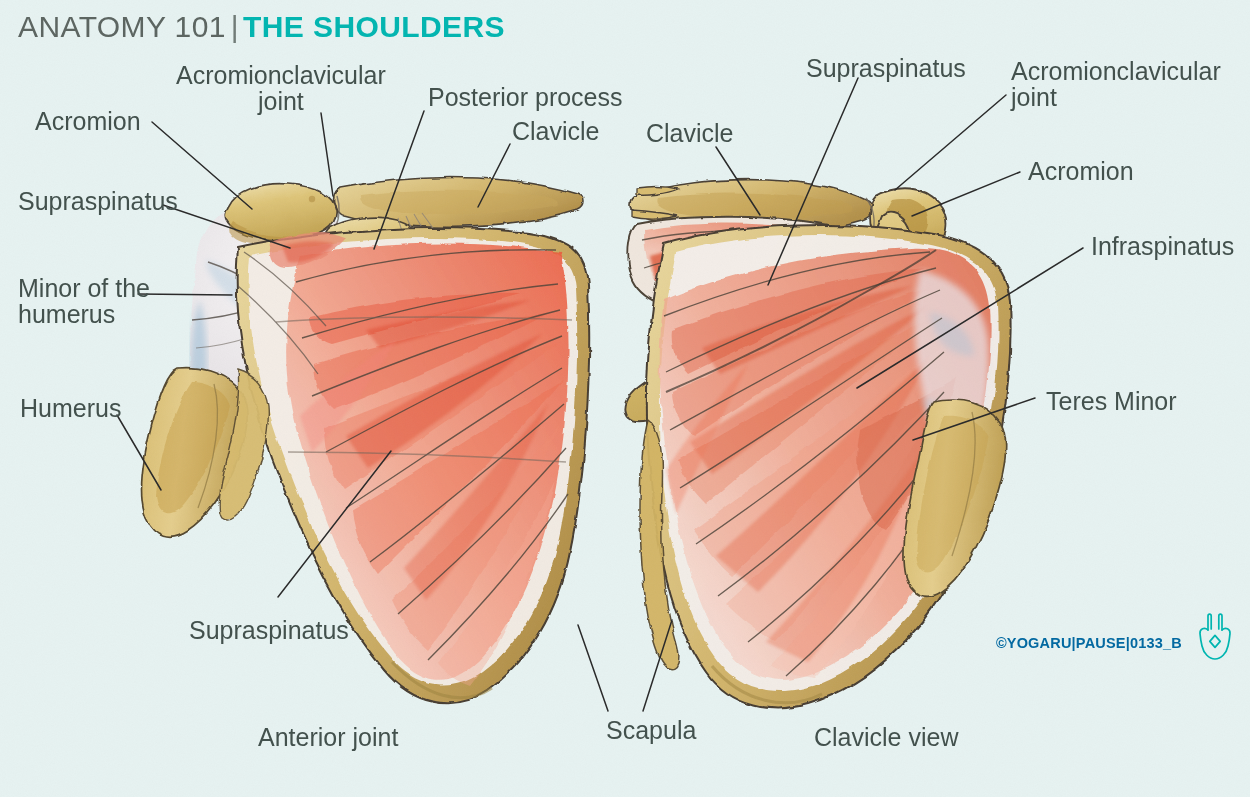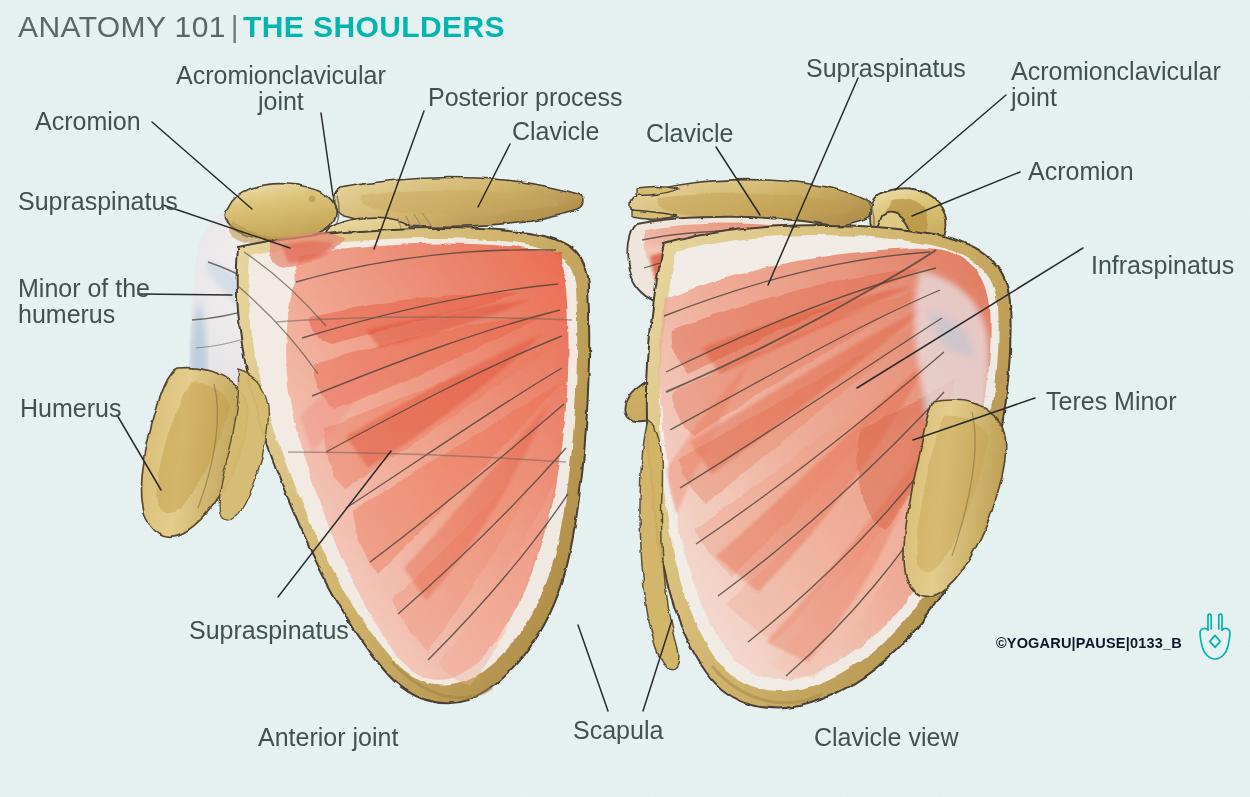--- a/index.html
+++ b/index.html
@@ -20,21 +20,21 @@
 
   
   .lbl{
     position:absolute;color:#43514d;font-size:25px;line-height:26px;
     font-weight:400;white-space:pre-line;
   }
   .lbl.ctr{text-align:center;}
 
   
   #credit{
-    position:absolute;right:68px;bottom:20px;color:#0f172a;
+    position:absolute;right:68px;bottom:20px;color:#0369a1;
     font-size:14.5px;font-weight:700;letter-spacing:.2px;white-space:nowrap;
   }
   #hamsa{position:absolute;right:12px;bottom:8px;width:46px;height:52px;}
 
   
   #art{position:absolute;left:0;top:0;width:1250px;height:797px;}
   #leaders{position:absolute;left:0;top:0;width:1250px;height:797px;pointer-events:none;}
 </style>
 </head>
 <body>
@@ -401,27 +401,27 @@
       <div class="lbl" style="left: 35px; top: 108px;">Acromion</div>
       <div class="lbl ctr" style="left: 176px; top: 62px;">Acromionclavicular
 joint</div>
       <div class="lbl" style="left: 428px; top: 84px;">Posterior process</div>
       <div class="lbl" style="left: 512px; top: 118px;">Clavicle</div>
       <div class="lbl" style="left: 18px; top: 188px;">Supraspinatus</div>
       <div class="lbl" style="left: 18px; top: 275px;">Minor of the
 humerus</div>
       <div class="lbl" style="left: 20px; top: 395px;">Humerus</div>
       <div class="lbl" style="left: 189px; top: 617px;">Supraspinatus</div>
-      <div class="lbl" style="left: 573px; top: 717px;">Scapula</div>
+      <div class="lbl" style="left: 606px; top: 717px;">Scapula</div>
       <div class="lbl" style="left: 806px; top: 55px;">Supraspinatus</div>
       <div class="lbl" style="left: 646px; top: 120px;">Clavicle</div>
       <div class="lbl" style="left: 1011px; top: 58px;">Acromionclavicular
 joint</div>
       <div class="lbl" style="left: 1028px; top: 158px;">Acromion</div>
-      <div class="lbl" style="left: 1091px; top: 233px; margin-top: 19px;">Infraspinatus</div>
+      <div class="lbl" style="left: 1091px; top: 233px;">Infraspinatus</div>
       <div class="lbl" style="left: 1046px; top: 388px;">Teres Minor</div>
       <div class="lbl" style="left: 258px; top: 724px;">Anterior joint</div>
       <div class="lbl" style="left: 814px; top: 724px;">Clavicle view</div>
     </div>
 
   <div id="credit">©YOGARU|PAUSE|0133_B</div>
 
   <svg id="hamsa" viewBox="0 0 46 52">
     <g fill="none" stroke="#00b5b0" stroke-width="1.7" stroke-linecap="round" stroke-linejoin="round">
       <path d="M16,19 L16,5 C16,2.6 19.2,2.6 19.2,5 L19.2,18"></path>

